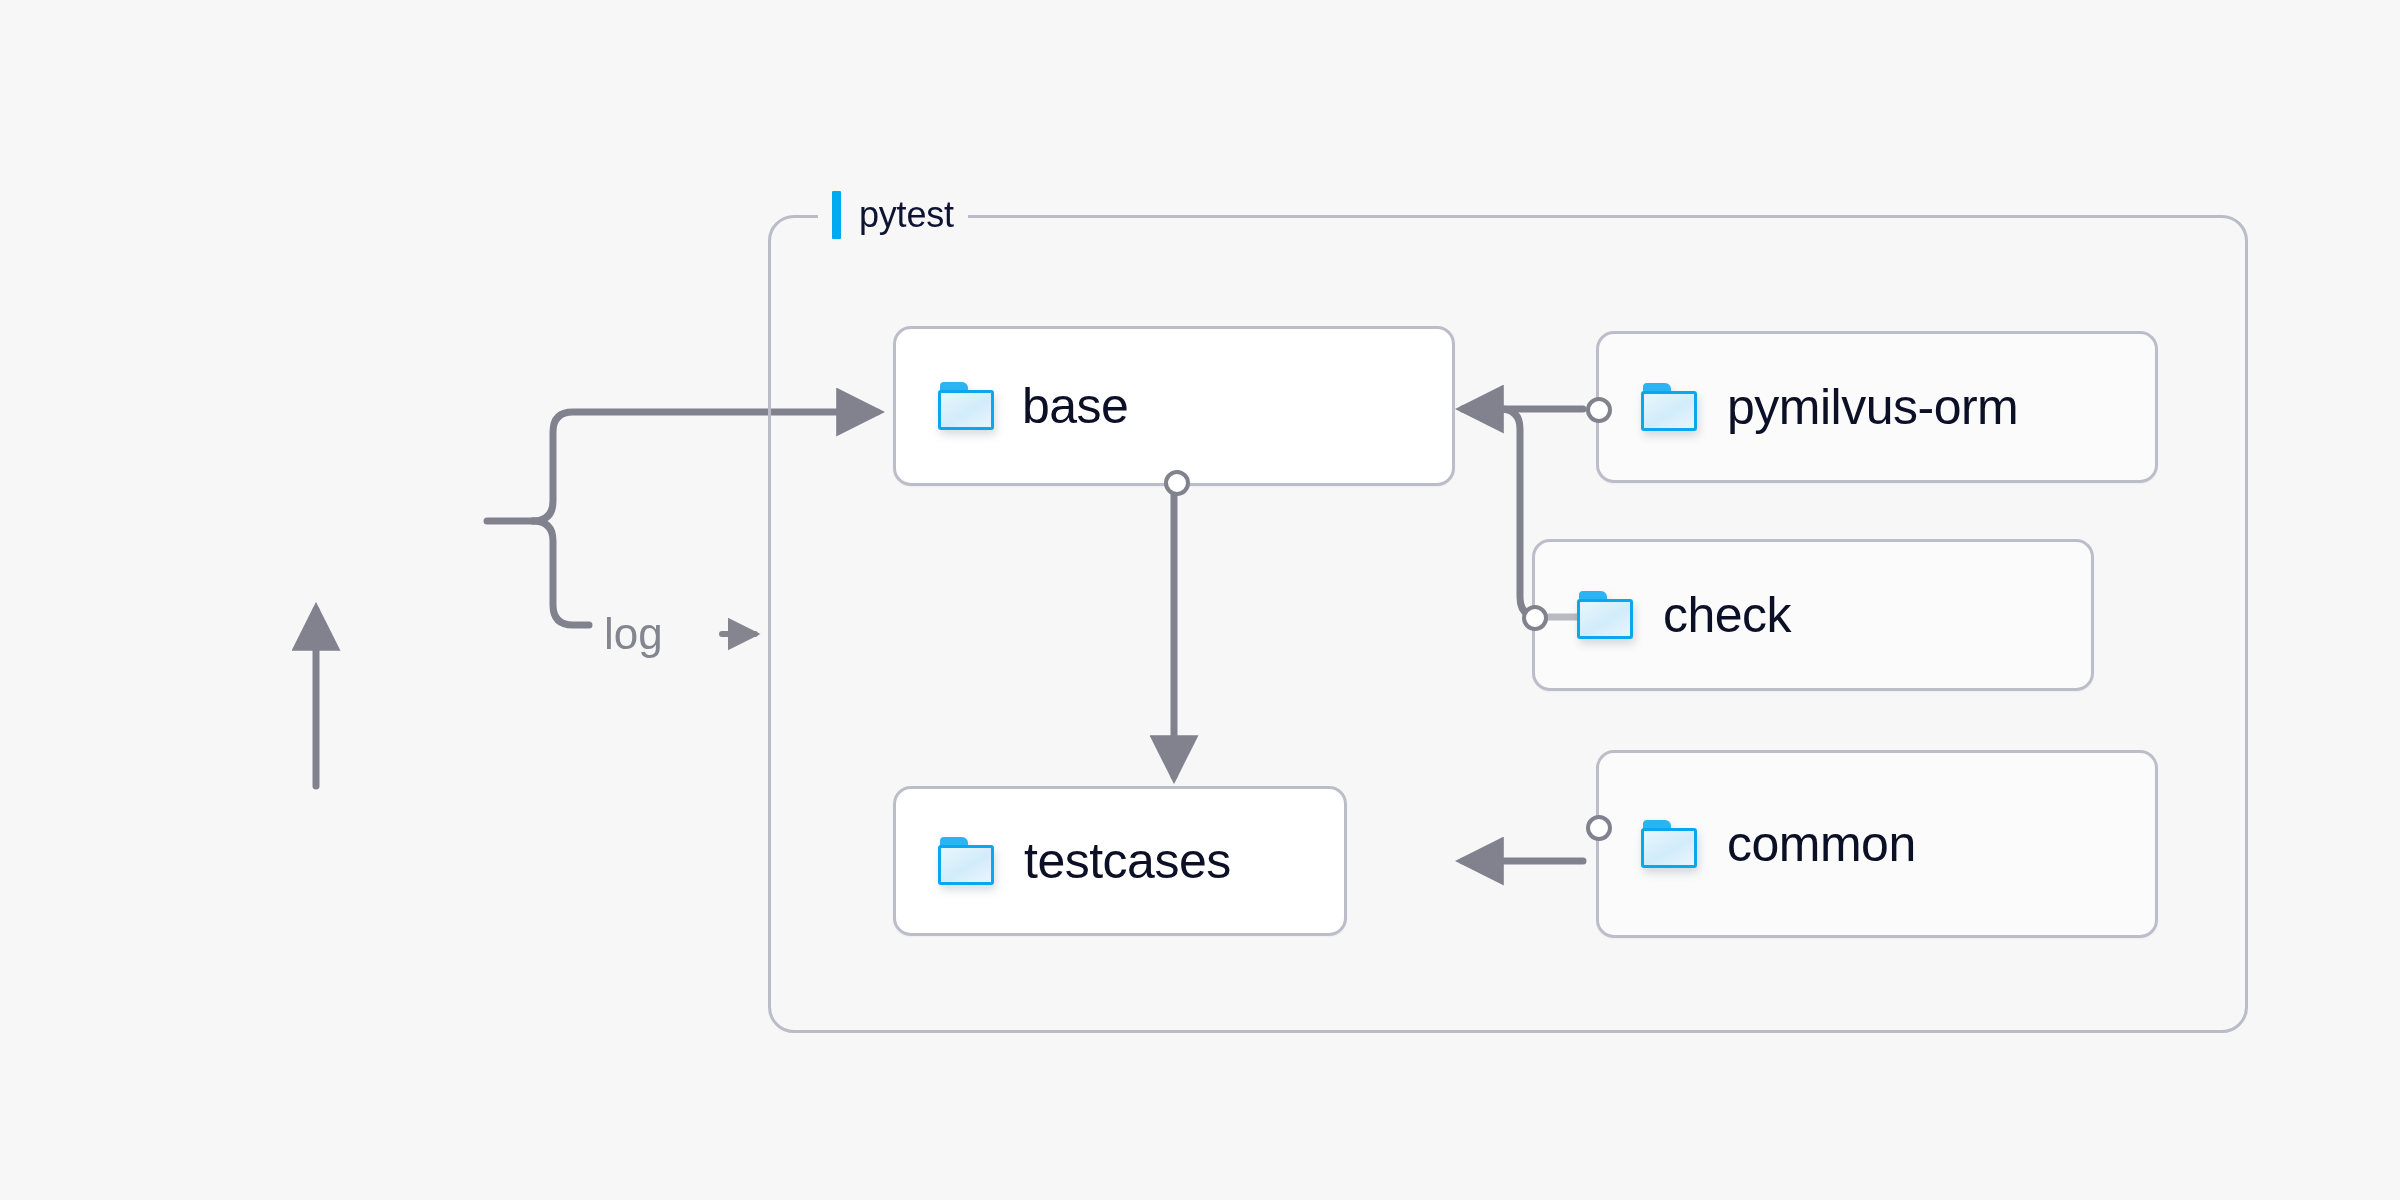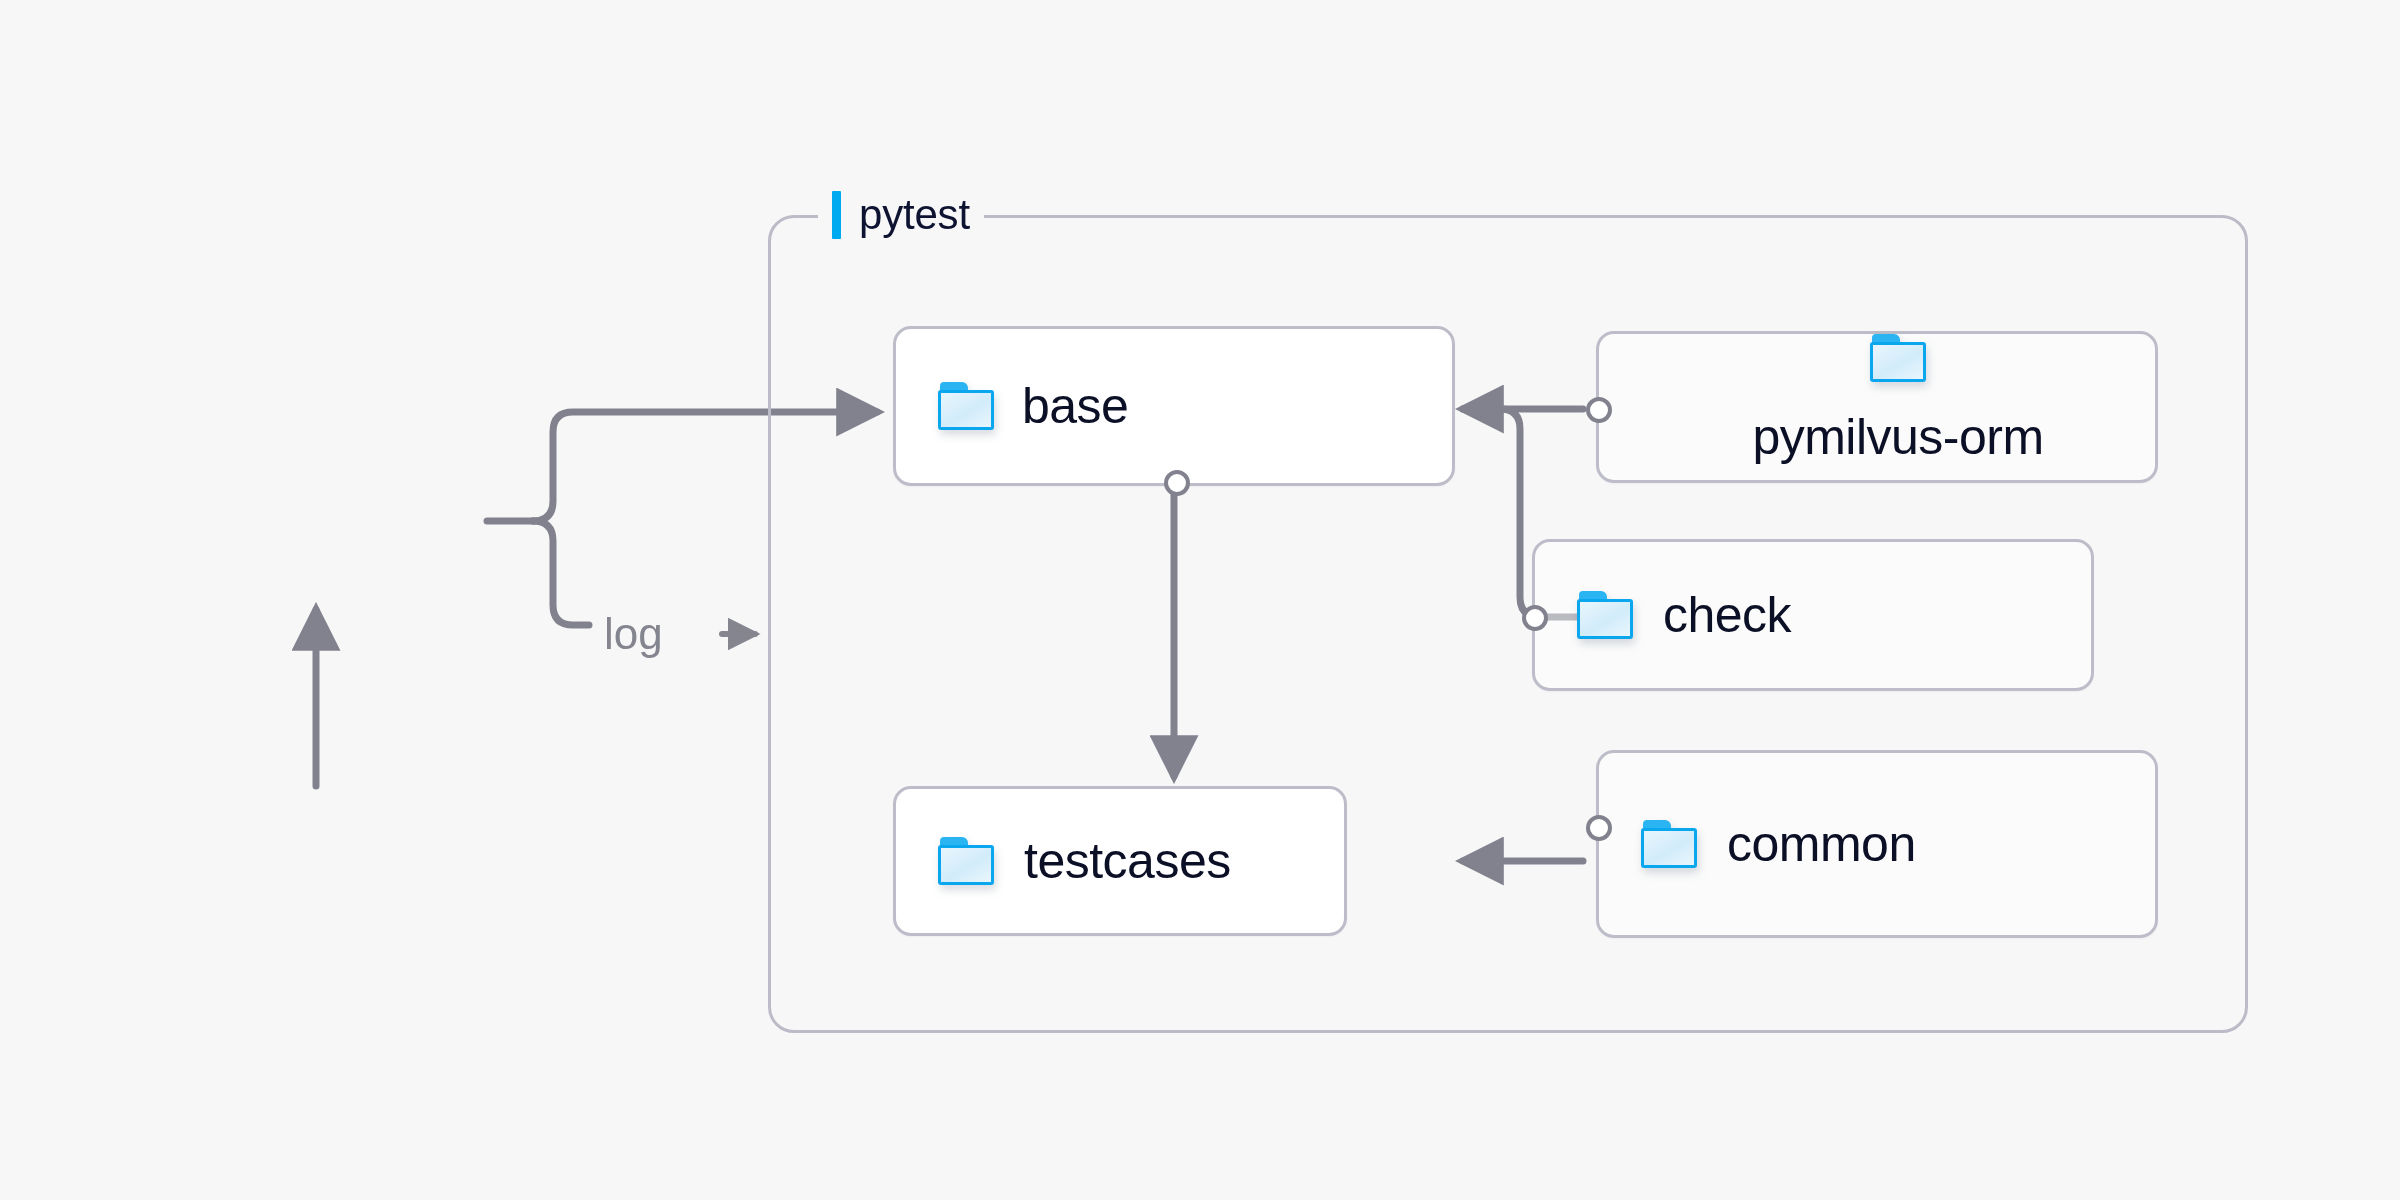--- a/index.html
+++ b/index.html
@@ -41,21 +41,21 @@
     height: 56px;
   }
   .group-label .bar {
     width: 9px;
     height: 48px;
     background: #00aaf0;
     border-radius: 1px;
     flex: none;
   }
   .group-label .txt {
-    font-size: 42px;
+    font-size: 36px;
     color: #0d1330;
     letter-spacing: -0.2px;
     white-space: nowrap;
   }
 
   
   .node {
     position: absolute;
     box-sizing: border-box;
     border: 3px solid #bdbdc9;
@@ -181,21 +181,21 @@
   </div>
 
   <div class="node solid" style="left:893px; top:786px; width:454px; height:150px;">
     <span class="folder">
       <span class="tab"></span>
         <span class="body"></span>
     </span>
     <span class="node-label">testcases</span>
   </div>
 
-  <div class="node ghost" style="left:1596px; top:331px; width:562px; height:152px;flex-direction:column;">
+  <div class="node ghost" style="left:1596px; top:331px; width:562px; height:152px;">
     <span class="folder">
       <span class="tab"></span>
         <span class="body"></span>
     </span>
     <span class="node-label">pymilvus-orm</span>
     <span class="port" style="left:-13px; top:63px;"></span>
   </div>
 
   <div class="node ghost" style="left:1532px; top:539px; width:562px; height:152px;">
     <span class="folder">

